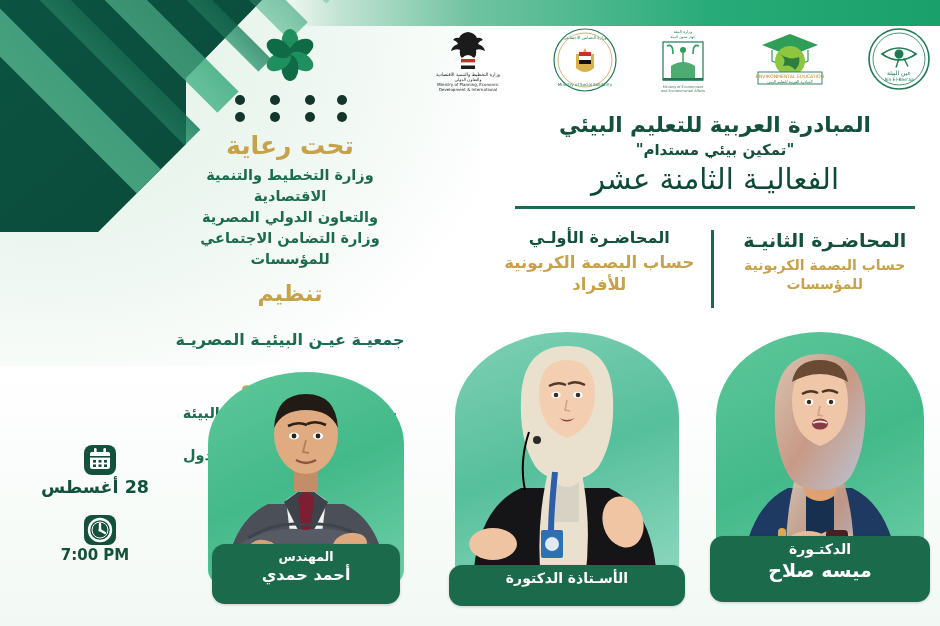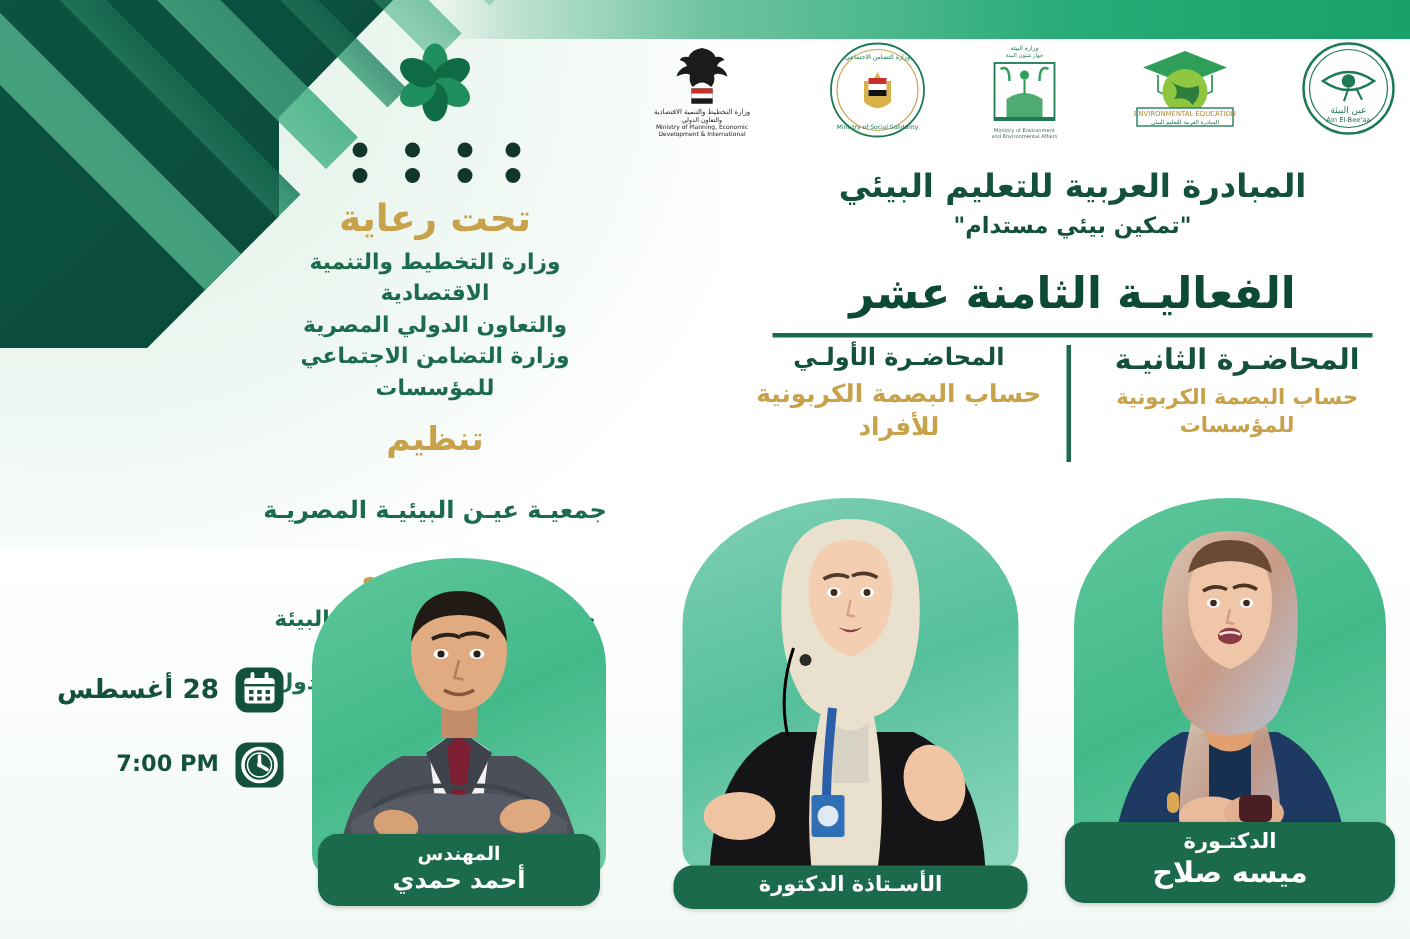--- a/index.html
+++ b/index.html
@@ -114,24 +114,24 @@
     line-height: 1.2;
   }
   .sub-title {
     color: #14513c;
     font-weight: bold;
     font-size: 15px;
     margin-top: 3px;
   }
   .event-title {
     color: #0d4a36;
-    font-weight: bold;
+    font-weight: normal;
     font-size: 29px;
     letter-spacing: 1px;
-    margin-top: 20px;
+    margin-top: 4px;
     line-height: 1.15;
   }
   .title-rule {
     width: 400px; height: 3px;
     background: #1d6b4f;
     margin: 10px auto 0 auto;
   }
 
   
   .lectures {
@@ -190,21 +190,21 @@
     background: linear-gradient(160deg, #7fd0b4 0%, #56bf9b 50%, #8ed8c0 100%);
   }
 
   .name-plate {
     position: absolute;
     z-index: 8;
     background: #1b6a4c;
     border-radius: 13px;
     color: #ffffff;
     text-align: center;
-    padding: 5px 10px 7px 10px;
+    padding: 5px 10px 19px 10px;
     box-shadow: 0 1px 3px rgba(0,0,0,0.18);
   }
   .name-plate .title-line {
     font-size: 14px;
     font-weight: bold;
     letter-spacing: 1.5px;
     line-height: 1.2;
   }
   .name-plate .name-line {
     font-size: 19px;
@@ -217,21 +217,21 @@
 
   
   .info-list {
     position: absolute;
     left: 10px; top: 443px;
     width: 180px;
     z-index: 7;
   }
   .info-row {
     display: flex;
-    flex-direction: row;
+    flex-direction: column;
     align-items: center;
     margin-bottom: 16px;
   }
   .info-icon {
     width: 34px; height: 34px;
     flex: 0 0 34px;
   }
   .info-text {
     color: #14513c;
     font-weight: bold;

